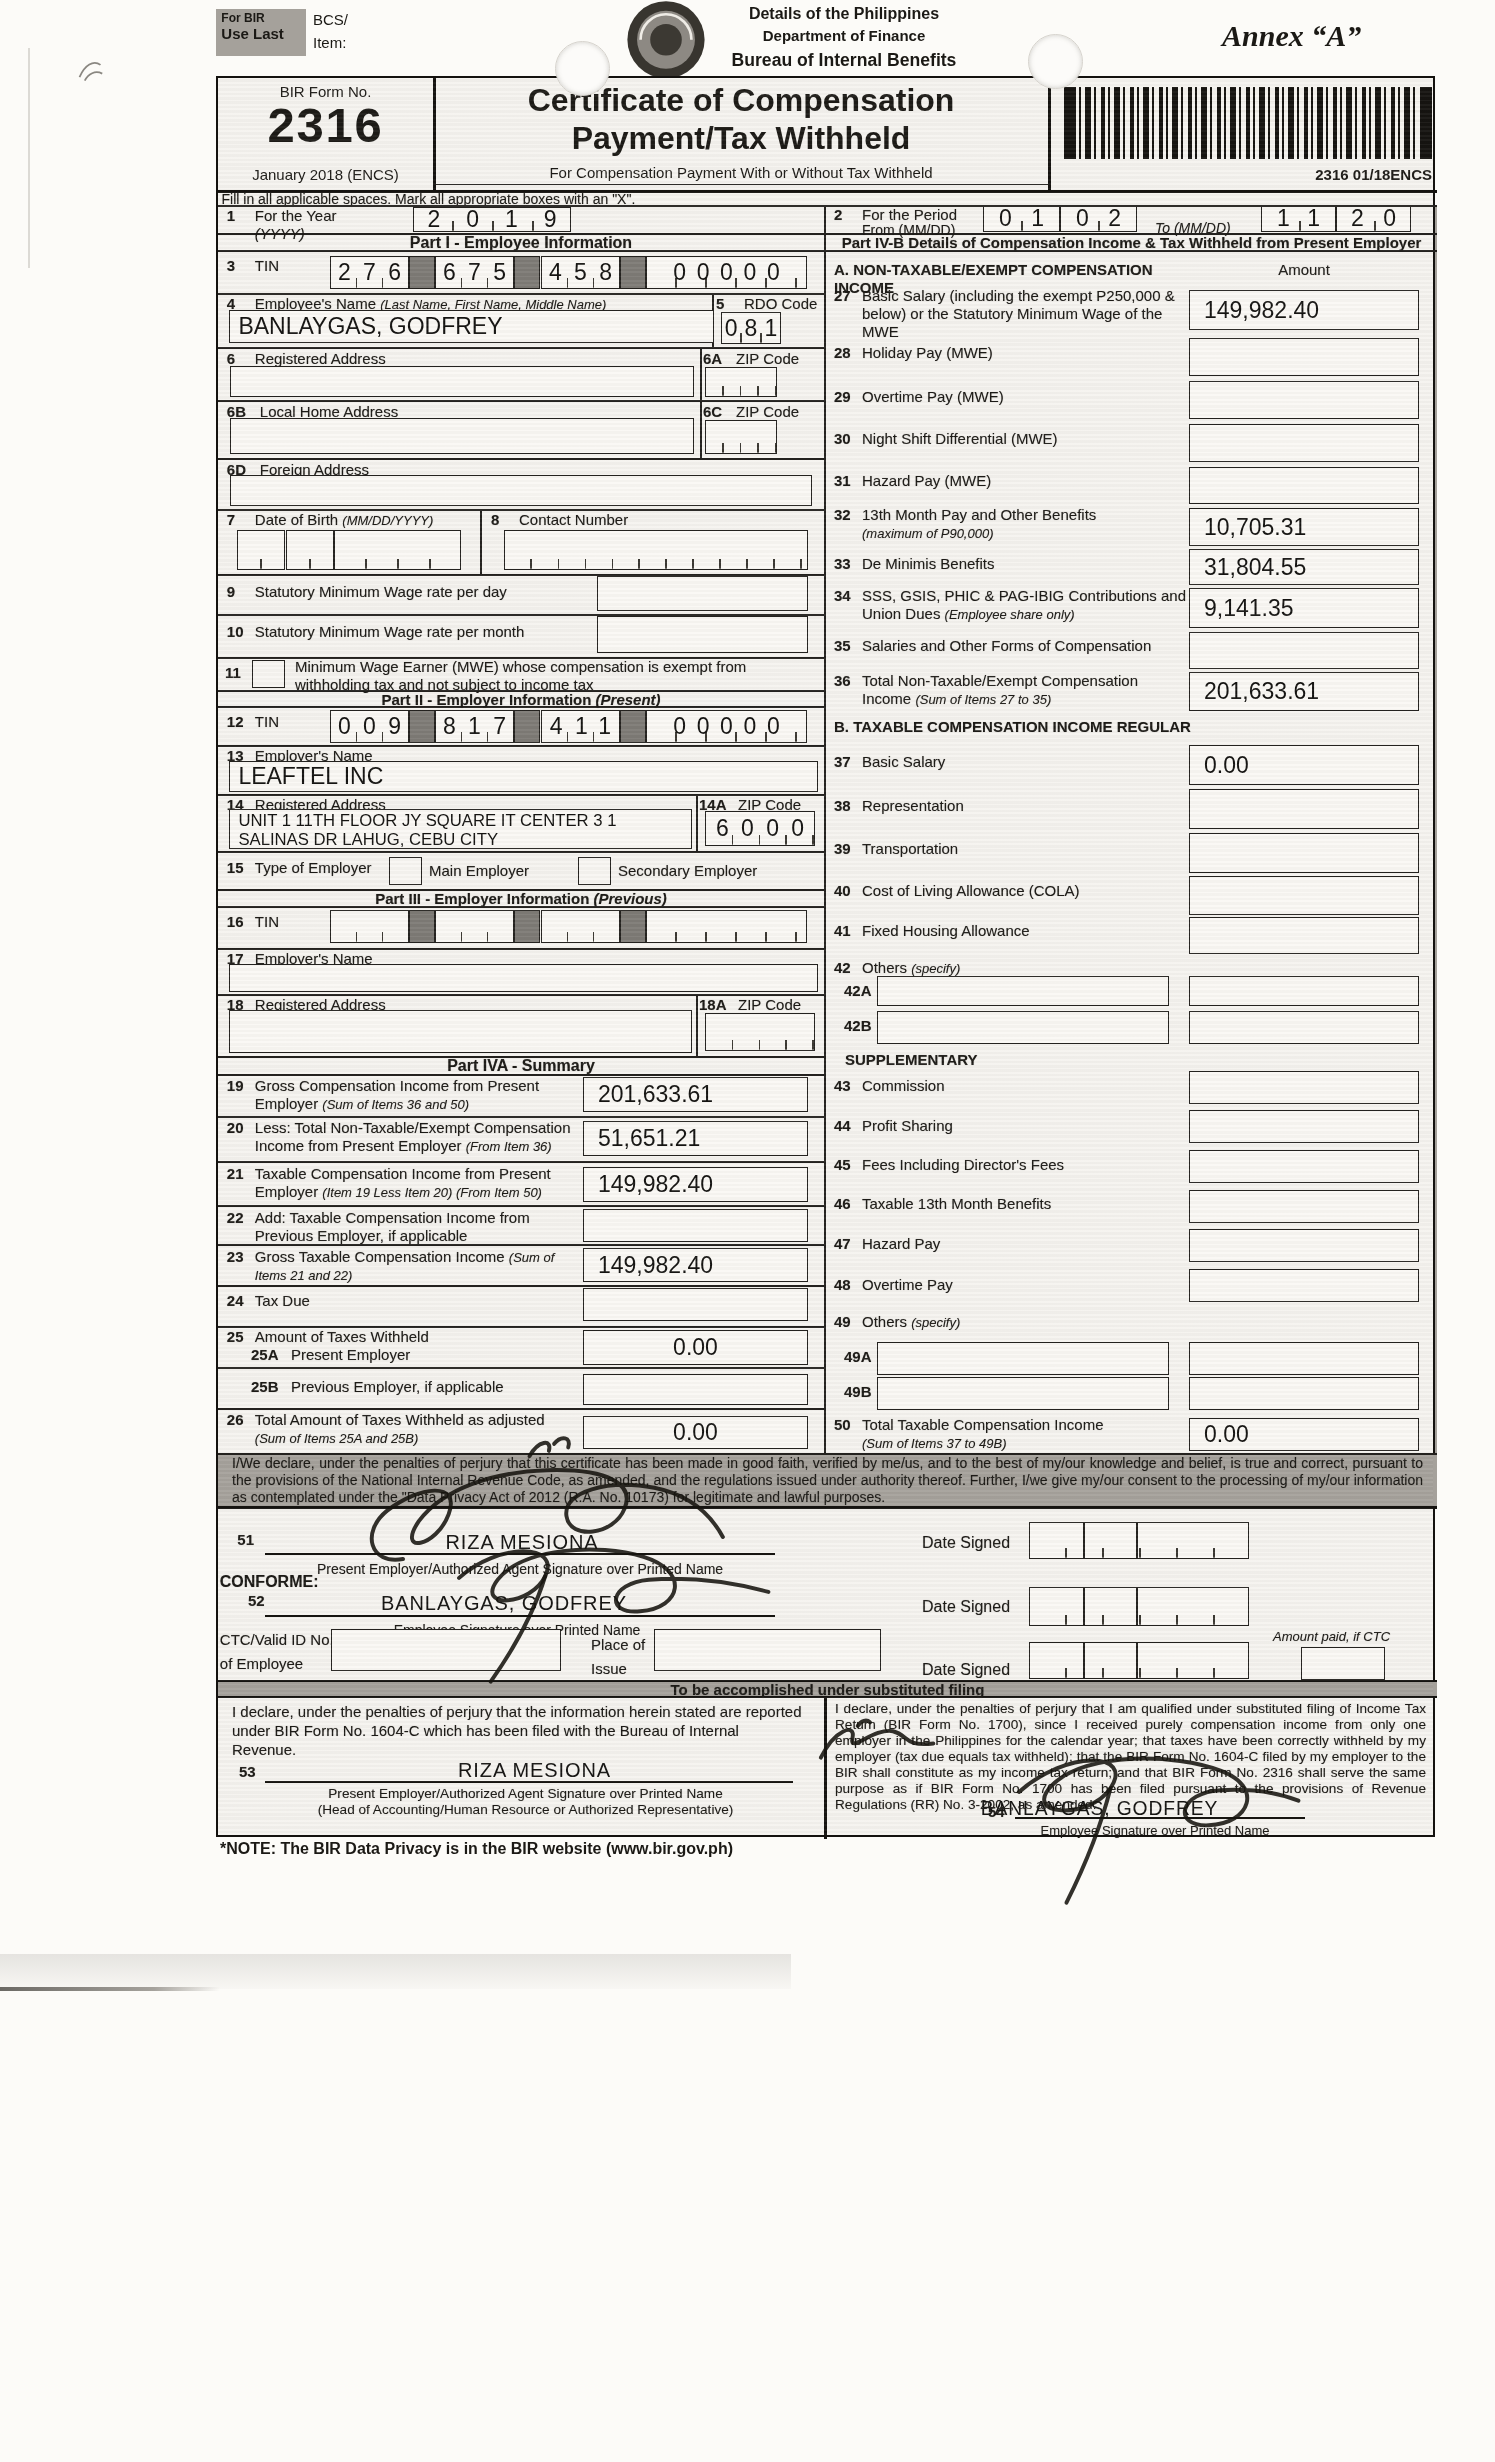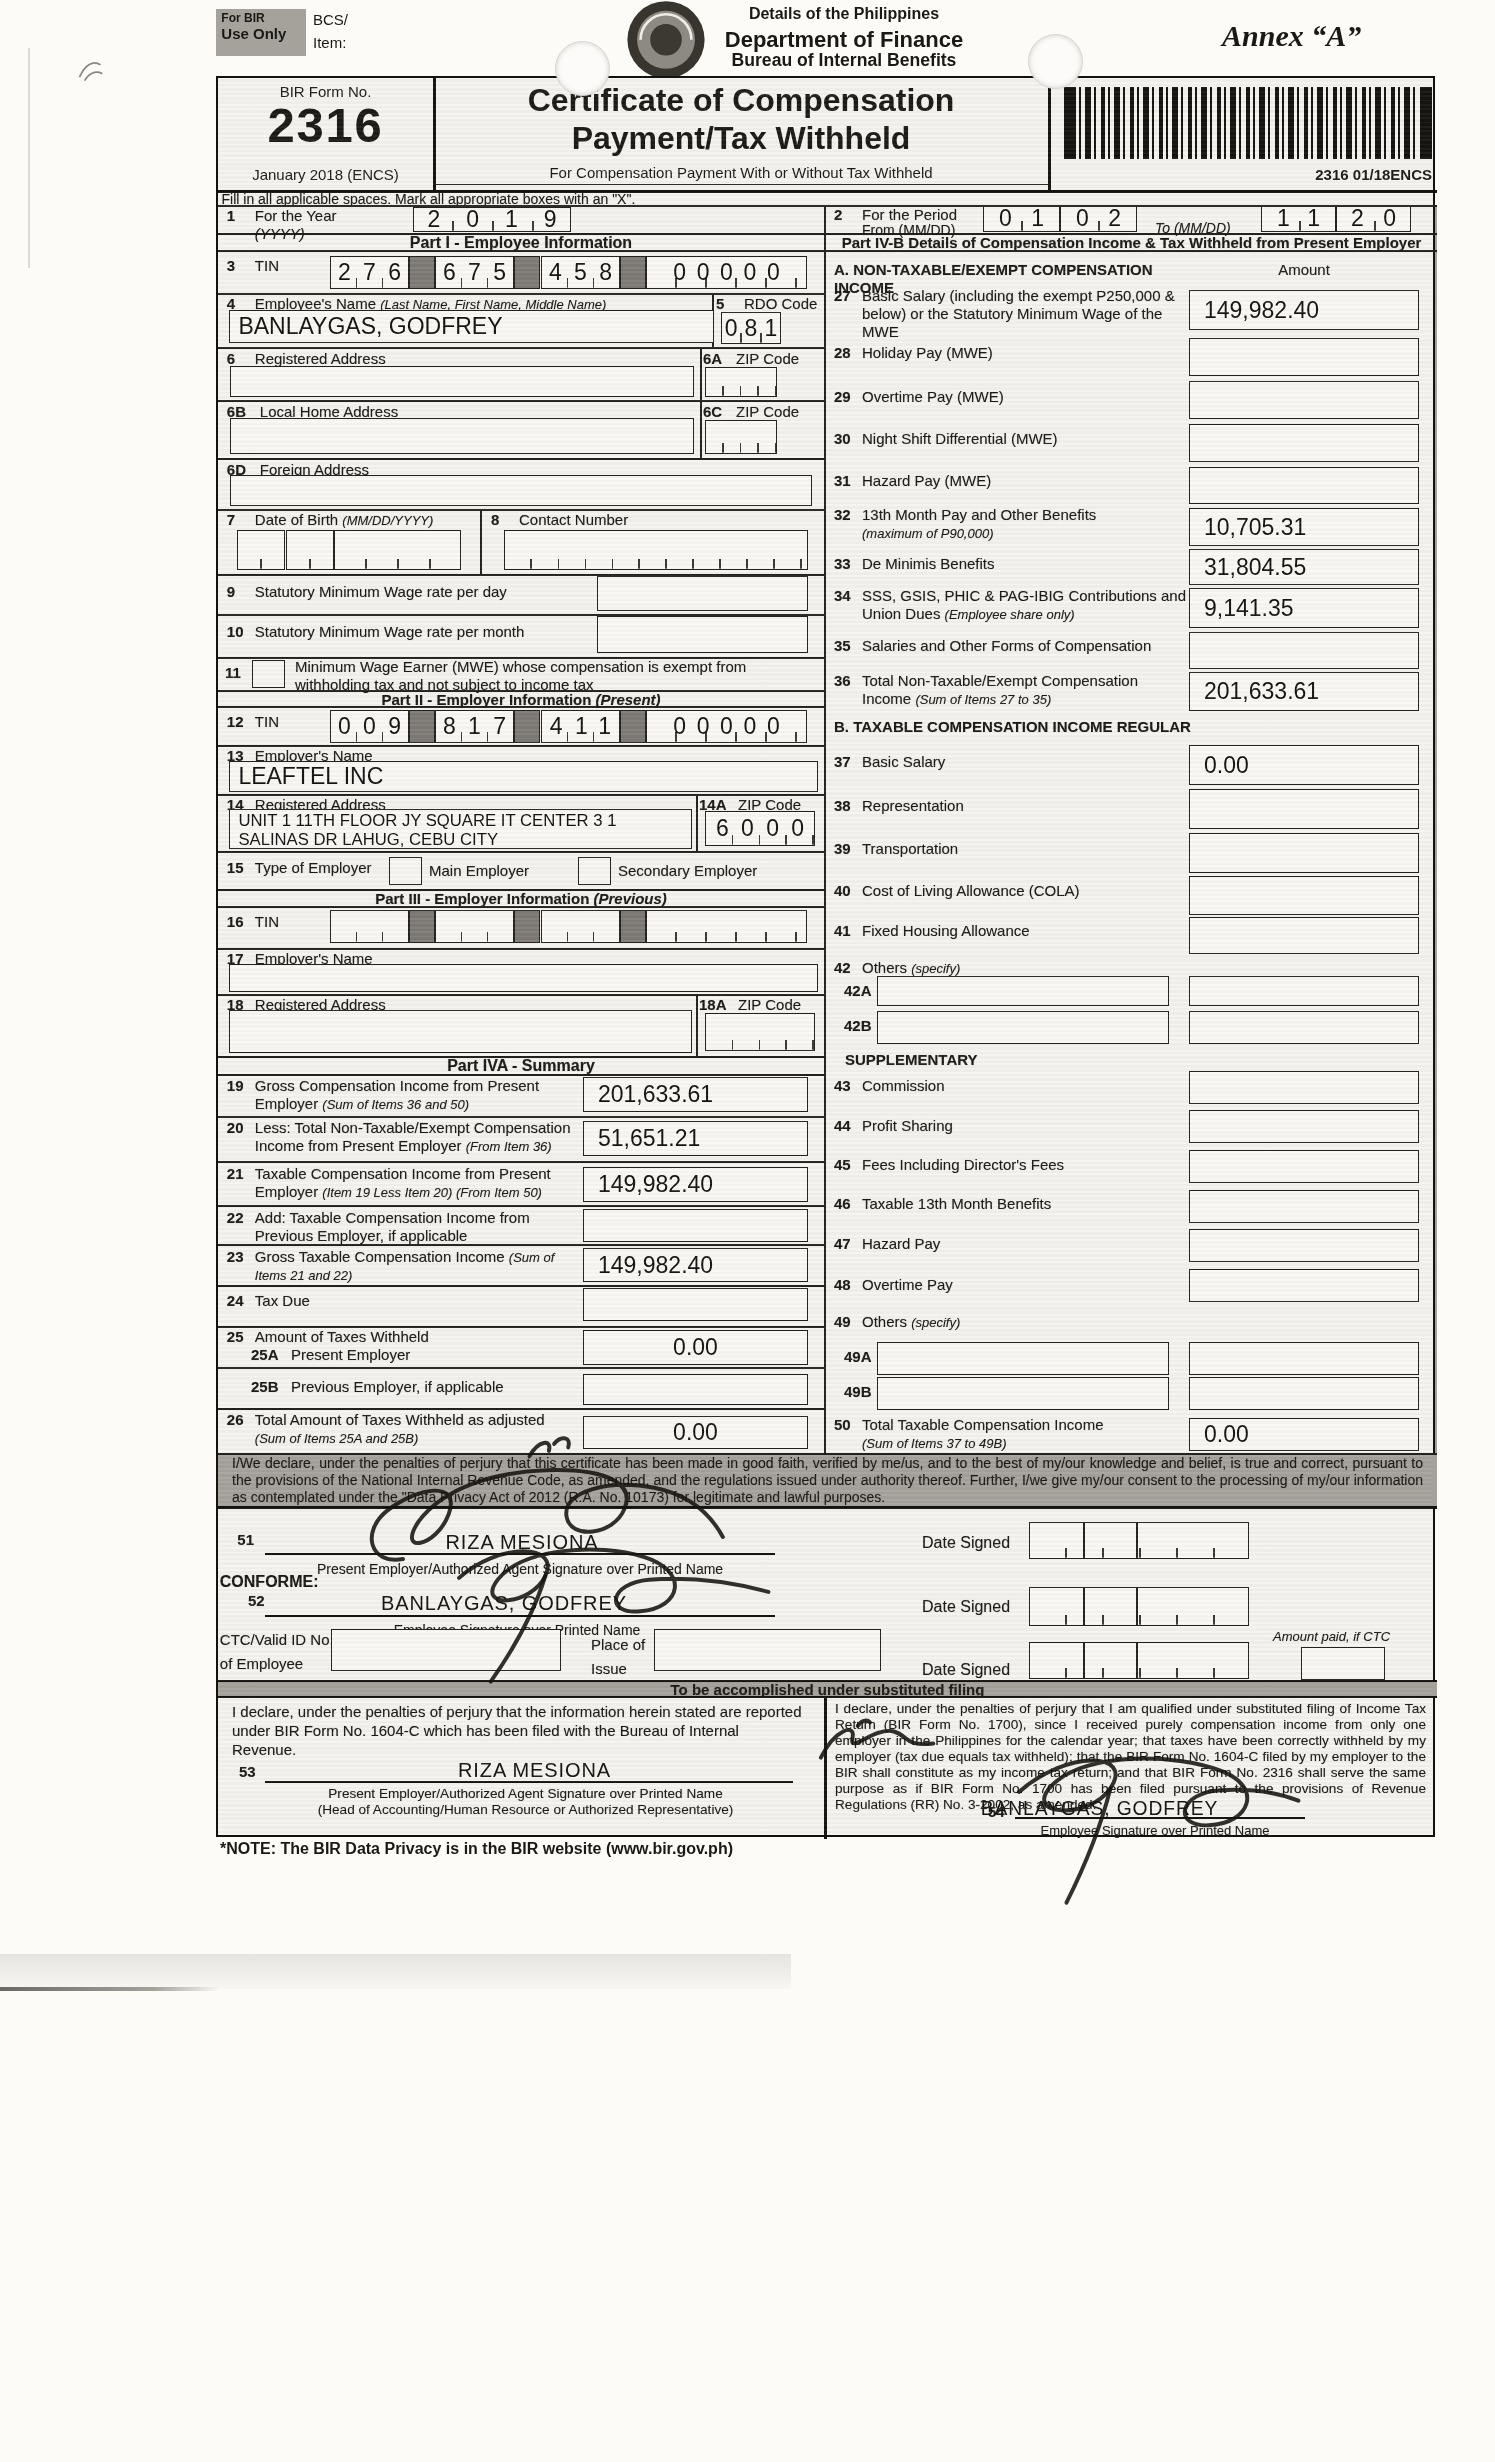--- a/index.html
+++ b/index.html
@@ -61,34 +61,34 @@
 
   <i class="a" style="left:28px;top:48px;width:1.8px;height:220px;background:#cfccc6;opacity:.7"></i>
   <svg class="a" style="left:76px;top:56px" width="35" height="30" viewBox="0 0 40 34">
       <path d="M4 24 C 10 10 20 4 28 10 M10 28 C 14 20 22 16 30 20" fill="none" stroke="#8a8781" stroke-width="2"></path>
     </svg>
   <i class="a" style="left:0;top:1954px;width:791px;height:35px;background:linear-gradient(180deg,rgba(170,167,161,.28),rgba(170,167,161,.05));"></i>
   <i class="a" style="left:0;top:1987px;width:220px;height:3.5px;background:linear-gradient(90deg,#6b6964,#a5a29c 70%,rgba(165,162,156,0))"></i>
 
   <div class="a g" style="left:216px;top:8.8px;width:90px;height:47px;padding:2.6px 5.3px">
     <div class="b" style="font-size:12px">For BIR</div>
-    <div class="b" style="font-size:15px">Use Only</div>
+    <div class="b" style="font-size:15px">Use Last</div>
   </div>
   <div class="a" style="left:313px;top:10.6px">
     <div style="font-size:15px">BCS/</div>
     <div style="font-size:15px;margin-top:6.2px">Item:</div>
   </div>
   <svg class="a" style="left:623px;top:0" width="86" height="83" viewBox="0 0 98 94">
     <circle cx="49" cy="45" r="44" fill="#38352f"></circle>
     <circle cx="49" cy="45" r="33" fill="#8d8983"></circle>
     <circle cx="49" cy="45" r="18" fill="#3c3933"></circle>
     <path d="M20 45 A29 29 0 0 1 78 45" fill="none" stroke="#efece6" stroke-width="3"></path>
   </svg>
   <div class="a ctr b" style="left:668px;top:5.3px;width:352px;font-size:16px">Details of the Philippines</div>
-  <div class="a ctr b" style="left:668px;top:27px;width:352px;font-size:22px">Department of Finance</div>
+  <div class="a ctr b" style="left:668px;top:27px;width:352px;font-size:15px">Department of Finance</div>
   <div class="a ctr b" style="left:668px;top:50px;width:352px;font-size:17.6px">Bureau of Internal Benefits</div>
   <div class="a b i" style="left:1222px;top:19.3px;width:220px;font-size:30px;font-family:'Liberation Serif',serif">Annex “A”</div>
 
   <div class="form">
 
     <div class="a ctr" style="left:0;top:5.3px;width:215px;font-size:15px">BIR Form No.</div>
     <div class="a ctr b" style="left:0;top:19.3px;width:215px;font-size:49px;letter-spacing:1.8px">2316</div>
     <div class="a ctr" style="left:0;top:88px;width:215px;font-size:15px">January 2018 (ENCS)</div>
     <div class="a ctr b" style="left:215px;top:3.5px;width:616px;font-size:32px">Certificate of Compensation</div>
     <div class="a ctr b" style="left:215px;top:42px;width:616px;font-size:32px">Payment/Tax Withheld</div>

